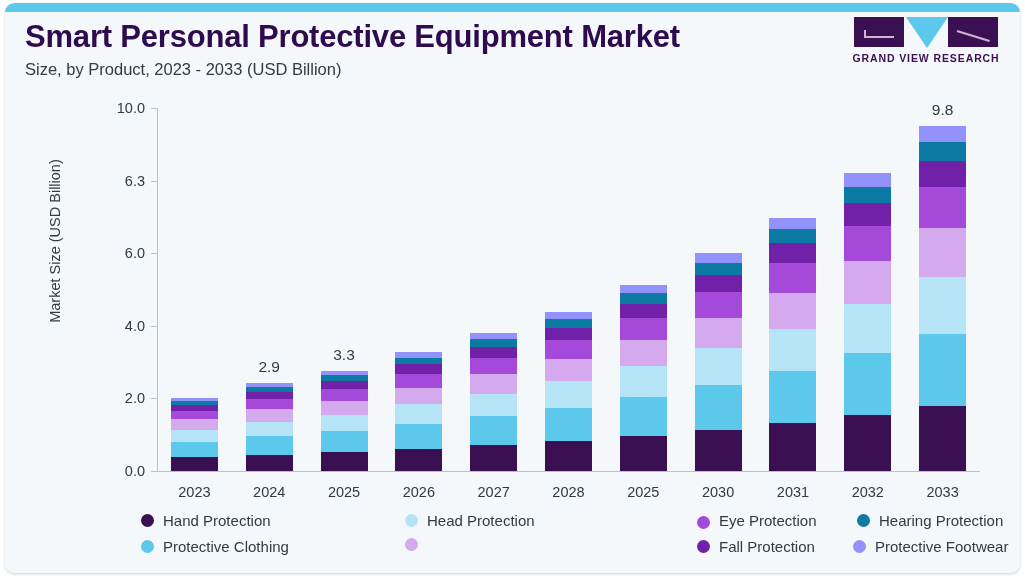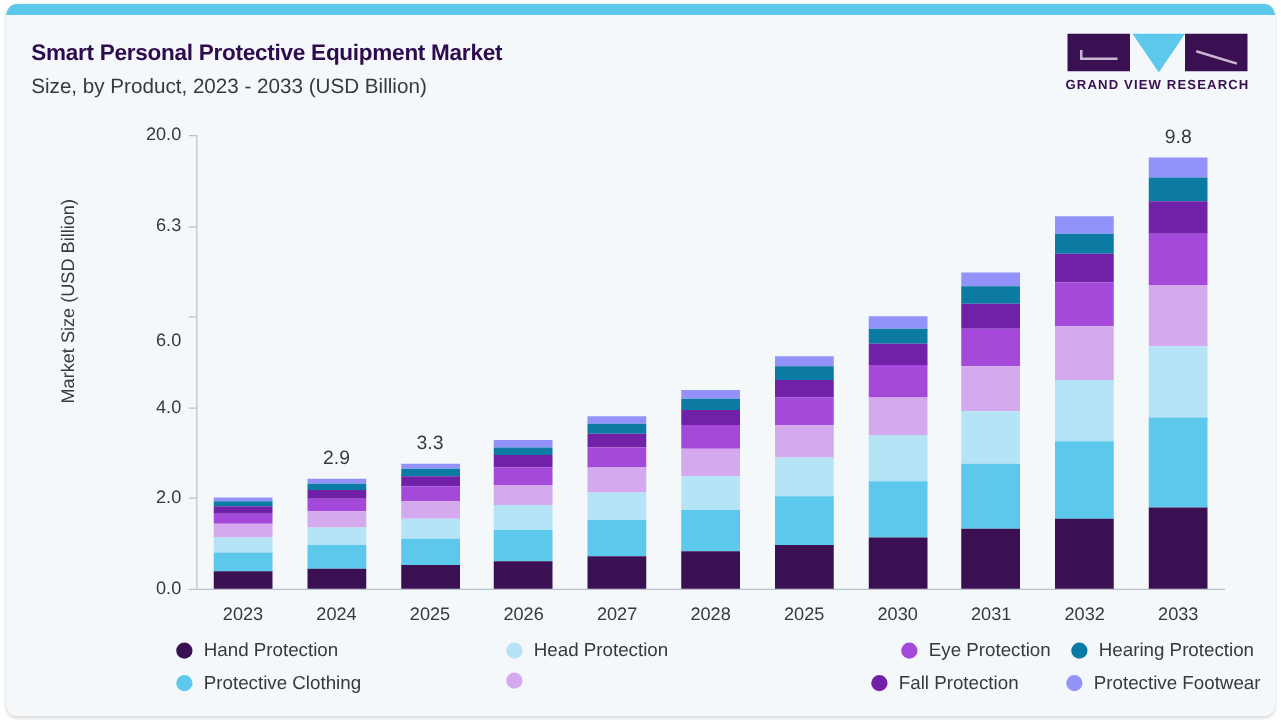--- a/index.html
+++ b/index.html
@@ -38,43 +38,43 @@
   #header {
     position: absolute;
     left: 0; top: 9px;
     width: 1015px;
     height: 78px;
   }
 
   #title {
     position: absolute;
     left: 20px;
-    top: 20px;
-    font-size: 18px;
+    top: 7px;
+    font-size: 31px;
     font-weight: bold;
     color: #2e0a4f;
     letter-spacing: -0.2px;
     white-space: nowrap;
   }
 
   #subtitle {
     position: absolute;
     left: 20px;
     top: 48px;
     font-size: 16.5px;
     font-weight: normal;
     color: #343a40;
     white-space: nowrap;
   }
 
   
   #logo {
     position: absolute;
     right: 18px;
-    top: 12px;
+    top: 2px;
     width: 152px;
     height: 56px;
   }
   #logo-marks {
     position: relative;
     width: 152px;
     height: 36px;
   }
   .logo-block {
     position: absolute;
@@ -245,25 +245,25 @@
 
   <div id="plot-area">
     <div id="ylabel">Market Size (USD Billion)</div>
     <div id="yticks">
         <div class="ytick-label" style="top: 468px; right: 875px;">0.0</div>
         <div class="ytick-mark" style="left: 146px; top: 468px;"></div>
         <div class="ytick-label" style="top: 395.4px; right: 875px;">2.0</div>
         <div class="ytick-mark" style="left: 146px; top: 395.4px;"></div>
         <div class="ytick-label" style="top: 322.8px; right: 875px;">4.0</div>
         <div class="ytick-mark" style="left: 146px; top: 322.8px;"></div>
-        <div class="ytick-label" style="top: 250.2px; right: 875px; margin-top: 20px;">6.0</div>
+        <div class="ytick-label" style="top: 250.2px; right: 875px;">6.0</div>
         <div class="ytick-mark" style="left: 146px; top: 250.2px;"></div>
         <div class="ytick-label" style="top: 177.6px; right: 875px;">6.3</div>
         <div class="ytick-mark" style="left: 146px; top: 177.6px;"></div>
-        <div class="ytick-label" style="top: 105px; right: 875px;">20.0</div>
+        <div class="ytick-label" style="top: 105px; right: 875px;">10.0</div>
         <div class="ytick-mark" style="left: 146px; top: 105px;"></div>
       </div>
     <div id="axis-line" style="left: 152px; top: 468px; width: 823px;"></div>
     <div id="axis-vline" style="left: 152px; top: 105px; height: 363px;"></div>
     <div id="bars">
         <div class="bar" style="left: 165.909px; width: 47px; bottom: 102px; height: 73.3029px;">
           <div class="seg" style="height: 3.2645px; background: rgb(146, 146, 250);"></div>
           <div class="seg" style="height: 4.15482px; background: rgb(11, 123, 163);"></div>
           <div class="seg" style="height: 5.63868px; background: rgb(112, 33, 168);"></div>
           <div class="seg" style="height: 8.60641px; background: rgb(164, 73, 218);"></div>
@@ -395,21 +395,21 @@
 
   <div id="legend">
       <div class="legend-item" style="left: 0px; top: 0px;">
         <span class="legend-dot" style="background: rgb(59, 16, 83);"></span>
         <span class="legend-text">Hand Protection</span>
       </div>
       <div class="legend-item" style="left: 264px; top: 0px;">
         <span class="legend-dot" style="background: rgb(181, 228, 247);"></span>
         <span class="legend-text">Head Protection</span>
       </div>
-      <div class="legend-item" style="left: 580px; top: 0px;">
+      <div class="legend-item" style="left: 556px; top: 0px; align-items: flex-end;">
         <span class="legend-dot" style="background: rgb(164, 73, 218);"></span>
         <span class="legend-text">Eye Protection</span>
       </div>
       <div class="legend-item" style="left: 0px; top: 26px;">
         <span class="legend-dot" style="background: rgb(91, 200, 236);"></span>
         <span class="legend-text">Protective Clothing</span>
       </div>
       <div class="legend-item" style="left: 716px; top: 0px;">
         <span class="legend-dot" style="background: rgb(11, 123, 163);"></span>
         <span class="legend-text">Hearing Protection</span>

